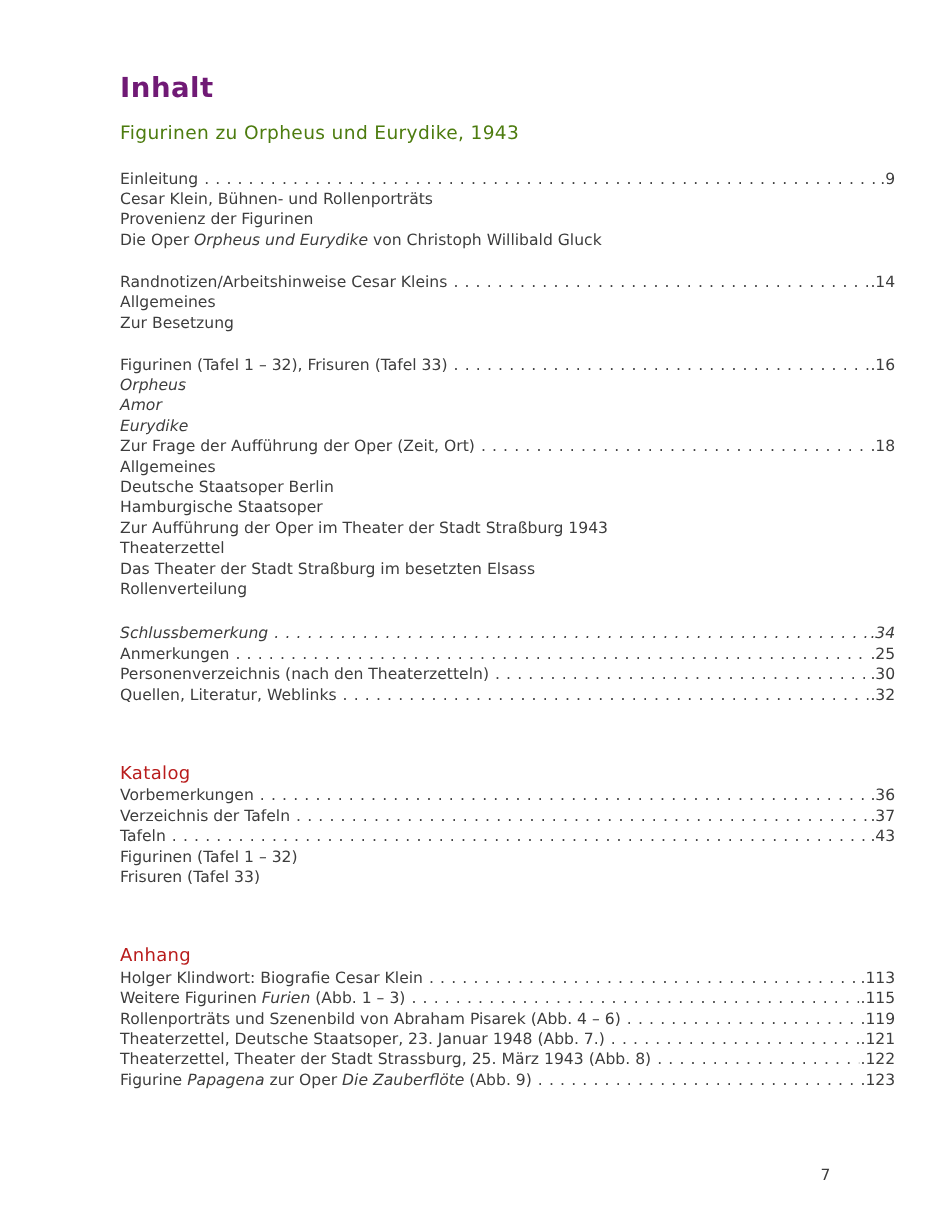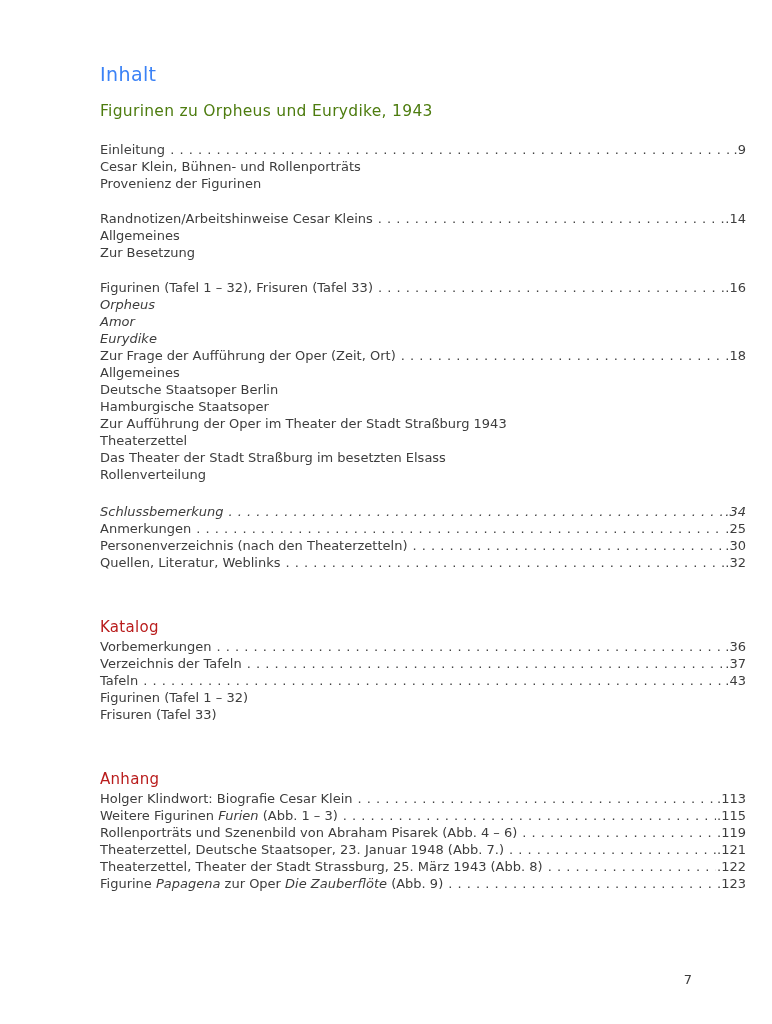--- a/index.html
+++ b/index.html
@@ -16,25 +16,25 @@
     color: #3d3d3d;
   }
   .content {
     position: absolute;
     left: 100px;
     top: 64px;
     width: 646px;
   }
   h1.page-title {
     margin: 0;
-    font-size: 19px;
+    font-size: 23px;
     line-height: 21px;
-    font-weight: 400;
+    font-weight: 700;
     letter-spacing: 0.4px;
-    color: #3b82f6;
+    color: #701a75;
   }
   h2.section-title {
     margin: 17px 0 0 0;
     font-size: 15.5px;
     line-height: 19px;
     font-weight: 400;
     letter-spacing: 0.3px;
     color: #4d7c0f;
   }
   .toc {
@@ -104,20 +104,23 @@
           <span class="label"><span>Einleitung</span></span>
           <span class="leader">. . . . . . . . . . . . . . . . . . . . . . . . . . . . . . . . . . . . . . . . . . . . . . . . . . . . . . . . . . . . . . . . . . . . . . . . . . . . . . . . . . . . . . . . . . . . . . . . . . . . . . . . . . . . . . . . . . . . . . . .</span>
           <span class="pagenum">9</span>
         </div>
         <div class="toc-line">
           <span class="label"><span>Cesar Klein, Bühnen- und Rollenporträts</span></span>
         </div>
         <div class="toc-line">
           <span class="label"><span>Provenienz der Figurinen</span></span>
         </div>
+        <div class="toc-line">
+          <span class="label"><span>Die Oper </span><em>Orpheus und Eurydike</em><span> von Christoph Willibald Gluck</span></span>
+        </div>
       </div>
       <div class="toc-group">
         <div class="toc-line">
           <span class="label"><span>Randnotizen/Arbeitshinweise Cesar Kleins</span></span>
           <span class="leader">. . . . . . . . . . . . . . . . . . . . . . . . . . . . . . . . . . . . . . . . . . . . . . . . . . . . . . . . . . . . . . . . . . . . . . . . . . . . . . . . . . . . . . . . . . . . . . . . . . . . . . . . . . . . . . . . . . . . . . . .</span>
           <span class="pagenum">14</span>
         </div>
         <div class="toc-line">
           <span class="label"><span>Allgemeines</span></span>
         </div>

